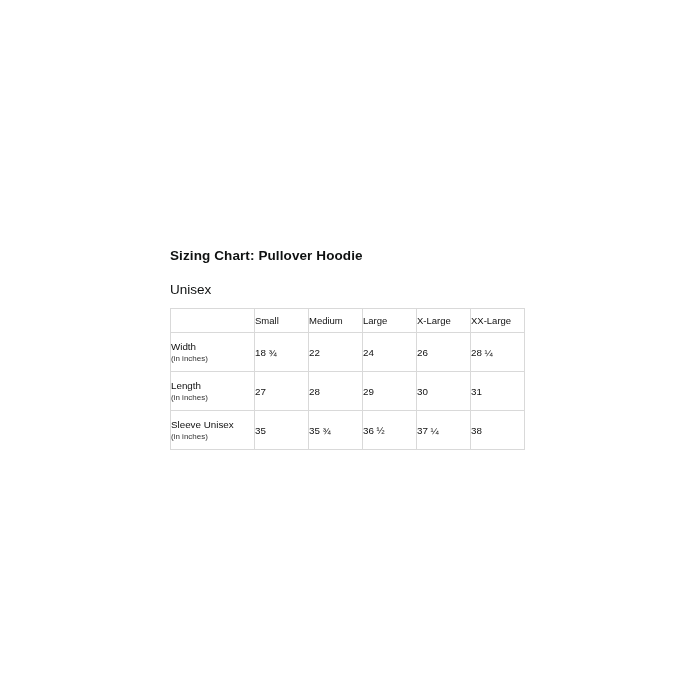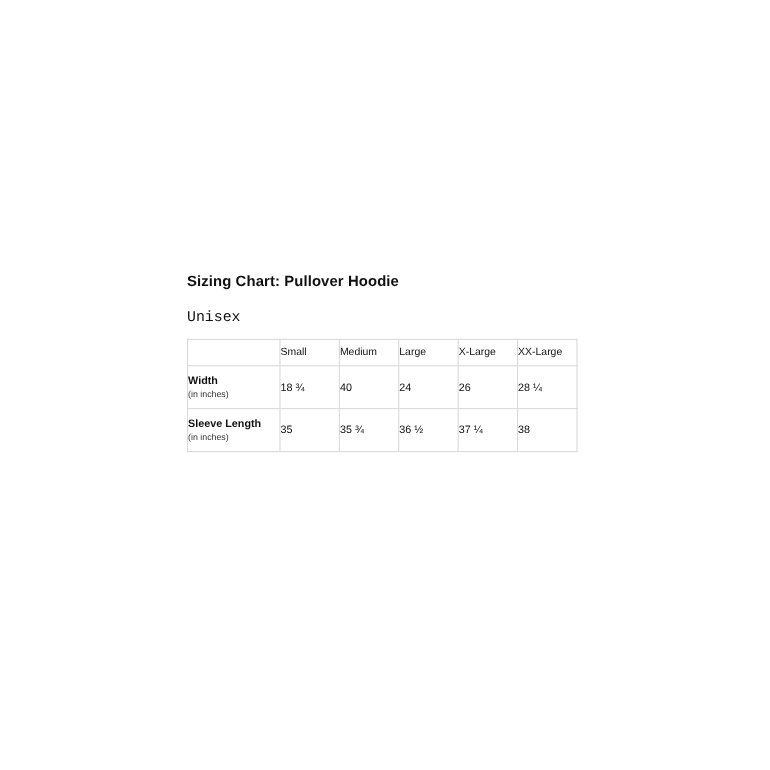--- a/index.html
+++ b/index.html
@@ -32,21 +32,20 @@
     letter-spacing: 0.1px;
     margin: 0 0 18px 0;
     line-height: 16px;
   }
   .chart-subtitle {
     font-size: 13.5px;
     font-weight: normal;
     color: #0f1111;
     margin: 0 0 10px 0;
     line-height: 16px;
-    font-family: Liberation Mono, monospace;
   }
   table.size-table {
     border-collapse: collapse;
     table-layout: fixed;
     font-size: 9.5px;
     color: #111111;
   }
   table.size-table td, table.size-table th {
     border: 1px solid #d9d9d9;
     padding: 0;
@@ -67,21 +66,21 @@
   tbody td {
     height: 38px;
   }
   td.row-label {
     text-align: left;
     padding-left: 9px;
     line-height: 1.15;
   }
   .row-name {
     display: block;
-    font-weight: bold;
+    font-weight: normal;
     font-size: 9.8px;
     color: #111111;
   }
   .row-unit {
     display: block;
     font-size: 8px;
     color: #333333;
     margin-top: 1px;
   }
   .cell-val {
@@ -120,30 +119,41 @@
         </tr>
       </thead>
       <tbody>
 
         <tr>
           <td class="row-label">
             <span class="row-name">Width</span>
             <span class="row-unit">(in inches)</span>
           </td>
           <td><span class="cell-val">18 ¾</span></td>
-          <td><span class="cell-val">40</span></td>
+          <td><span class="cell-val">22</span></td>
           <td><span class="cell-val">24</span></td>
           <td><span class="cell-val">26</span></td>
           <td><span class="cell-val">28 ¼</span></td>
         </tr>
 
+        <tr>
+          <td class="row-label">
+            <span class="row-name">Length</span>
+            <span class="row-unit">(in inches)</span>
+          </td>
+          <td><span class="cell-val">27</span></td>
+          <td><span class="cell-val">28</span></td>
+          <td><span class="cell-val">29</span></td>
+          <td><span class="cell-val">30</span></td>
+          <td><span class="cell-val">31</span></td>
+        </tr>
 
         <tr>
           <td class="row-label">
-            <span class="row-name">Sleeve Length</span>
+            <span class="row-name">Sleeve Unisex</span>
             <span class="row-unit">(in inches)</span>
           </td>
           <td><span class="cell-val">35</span></td>
           <td><span class="cell-val">35 ¾</span></td>
           <td><span class="cell-val">36 ½</span></td>
           <td><span class="cell-val">37 ¼</span></td>
           <td><span class="cell-val">38</span></td>
         </tr>
 
       </tbody>

